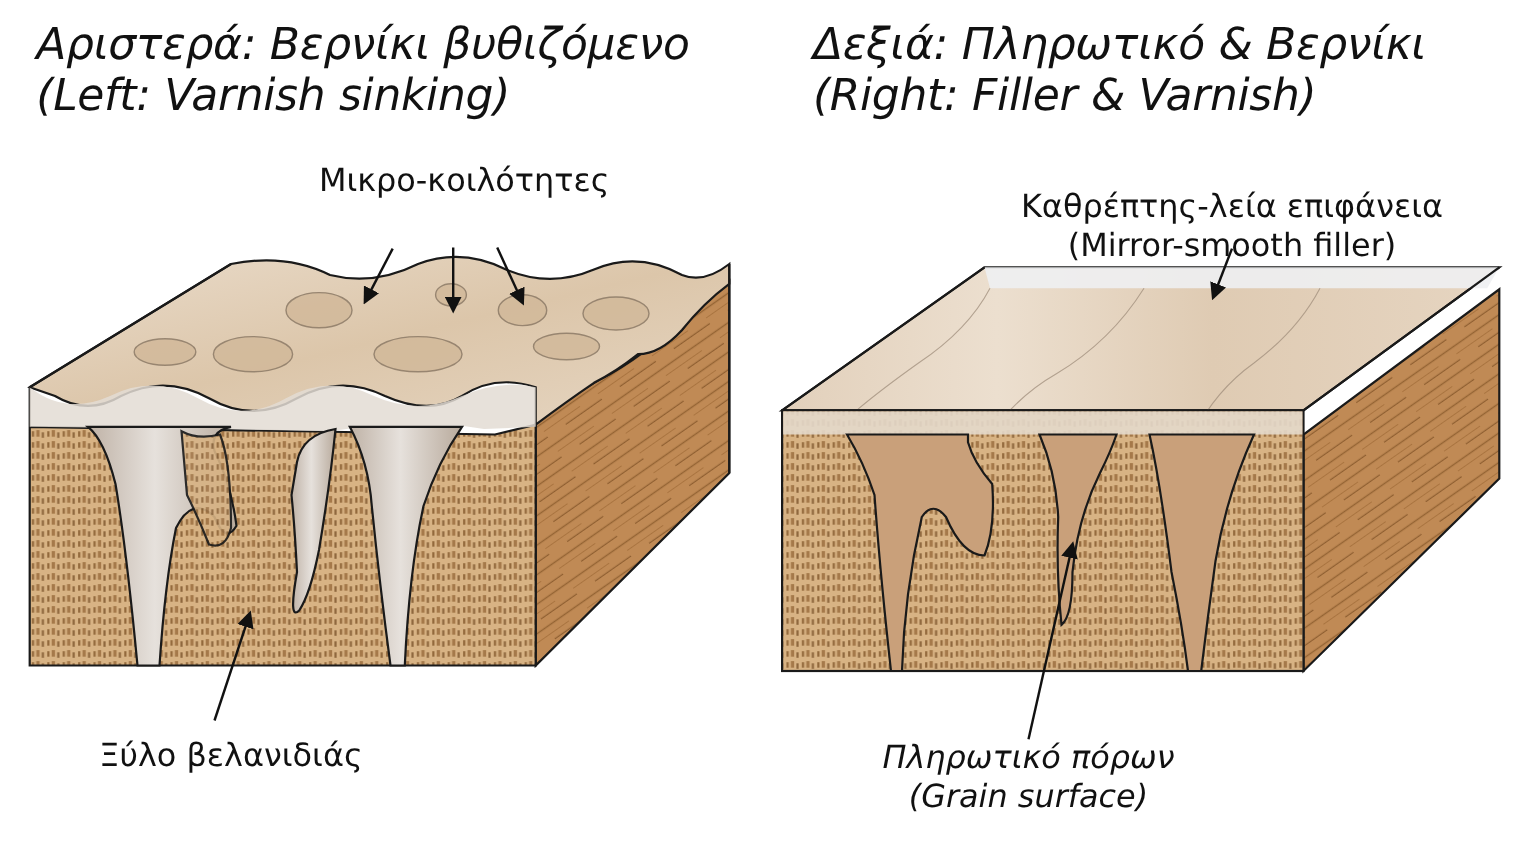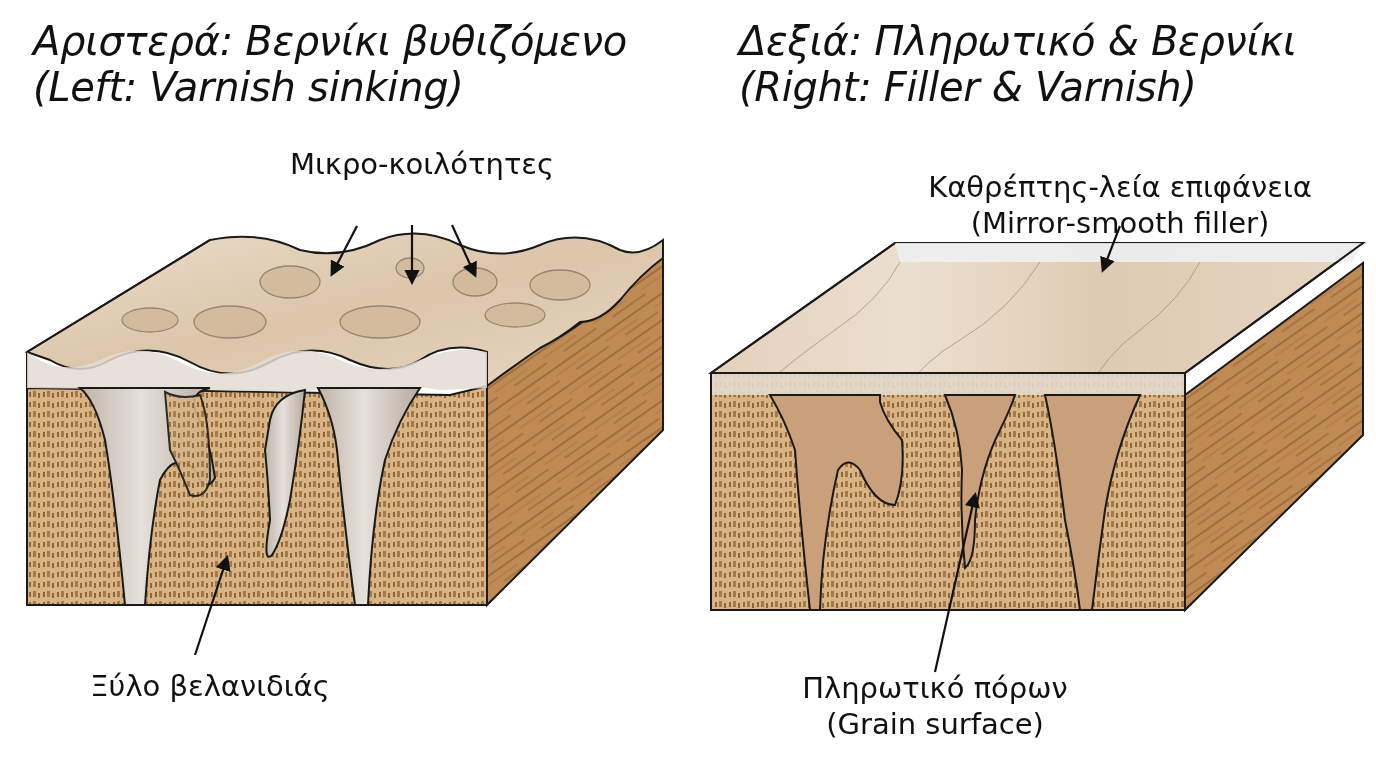--- a/index.html
+++ b/index.html
@@ -134,16 +134,16 @@
 
 <div class="label" style="left:60px; top:668px; width:300px; text-align:center;">
   <div>Ξύλο βελανιδιάς</div>
 </div>
 
 <div class="label" style="left:890px; top:146px; width:460px;margin-top:23px;">
   <div>Καθρέπτης-λεία επιφάνεια</div>
   <div>(Mirror-smooth filler)</div>
 </div>
 
-<div class="label" style="left:770px; top:670px; width:330px;">
+<div class="label" style="left:770px; top:670px; width:330px;font-style:italic;">
   <div>Πληρωτικό πόρων</div>
   <div>(Grain surface)</div>
 </div>
 
 </body></html>

